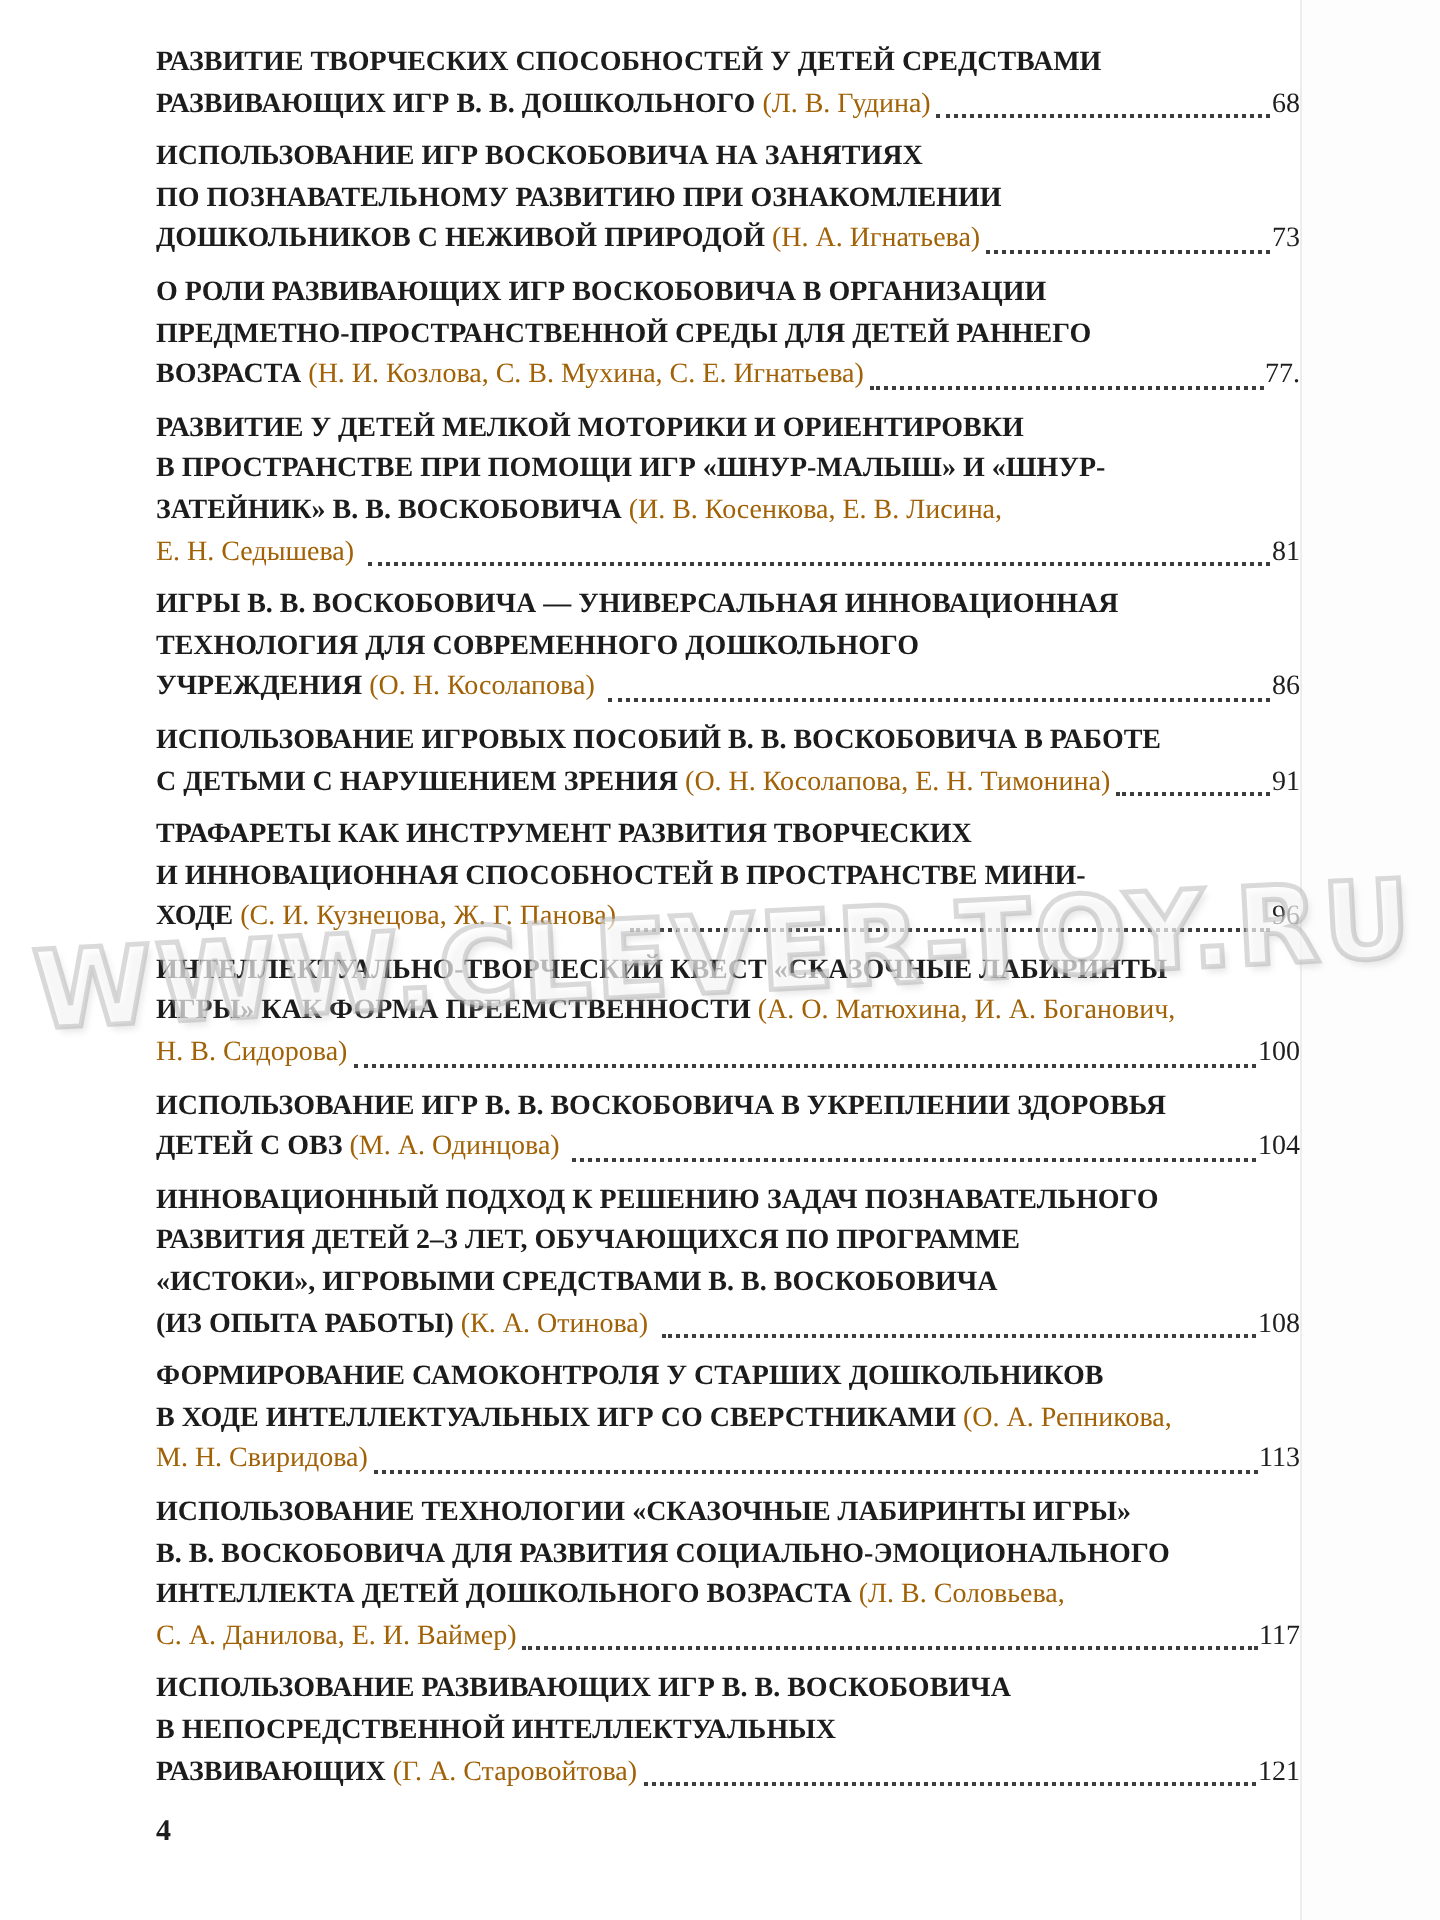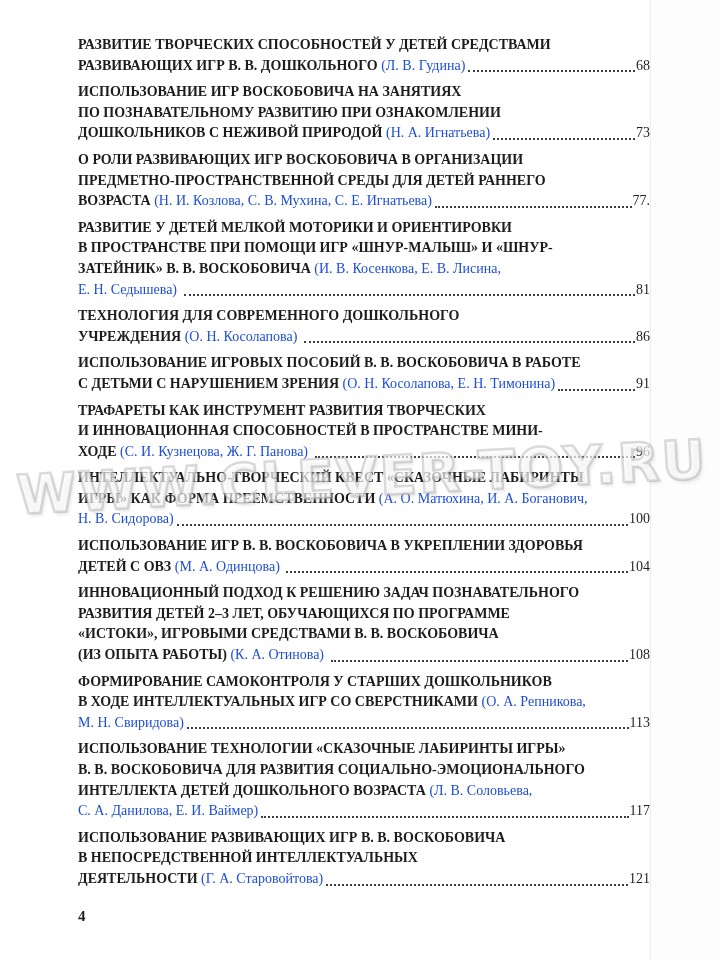--- a/index.html
+++ b/index.html
@@ -7,33 +7,33 @@
     width:720px;height:960px;
     background:#ffffff;
     position:relative;
     overflow:hidden;
     font-family:"Liberation Serif", serif;
   }
   .page{position:absolute;inset:0;background:#fff;}
   .edge-line{position:absolute;left:650px;top:0;width:1px;height:960px;background:#ededed;}
   .edge-strip{position:absolute;left:651px;top:0;width:69px;height:960px;background:rgba(130,130,130,0.02);}
   .toc{
-    position:absolute;left:78px;top:35px;width:572px;
+    position:absolute;left:78px;top:22px;width:572px;
     color:#212121;
   }
   .entry{margin-bottom:6px;}
   .toc-line{
     display:flex;
     align-items:flex-end;
     line-height:20.6px;
     font-size:14px;
     white-space:nowrap;
   }
   .tb{font-weight:700;color:#1c1c1c;white-space:pre;}
-  .tn{font-weight:400;color:#1d4ed8;white-space:pre;}
+  .tn{font-weight:400;color:#a16207;white-space:pre;}
   .leader{
     flex:1 1 auto;
     min-width:6px;
     margin:0 1px 4px 3px;
     border-bottom:2px dotted #3d3d3d;
   }
   .pnum{font-weight:400;color:#1f1f1f;}
   .folio{
     position:absolute;left:78px;top:908px;
     font-size:15px;font-weight:700;color:#1c1c1c;
@@ -114,20 +114,23 @@
           <span class="tn"> (И. В. Косенкова, Е. В. Лисина,</span>
         </div>
         <div class="toc-line">
           <span class="tn">Е. Н. Седышева) </span>
           <span class="leader"></span>
           <span class="pnum"> 81</span>
         </div>
       </div>
       <div class="entry">
         <div class="toc-line">
+          <span class="tb">ИГРЫ В. В. ВОСКОБОВИЧА — УНИВЕРСАЛЬНАЯ ИННОВАЦИОННАЯ</span>
+        </div>
+        <div class="toc-line">
           <span class="tb">ТЕХНОЛОГИЯ ДЛЯ СОВРЕМЕННОГО ДОШКОЛЬНОГО</span>
         </div>
         <div class="toc-line">
           <span class="tb">УЧРЕЖДЕНИЯ</span>
           <span class="tn"> (О. Н. Косолапова) </span>
           <span class="leader"></span>
           <span class="pnum">86</span>
         </div>
       </div>
       <div class="entry">
@@ -229,21 +232,21 @@
         </div>
       </div>
       <div class="entry">
         <div class="toc-line">
           <span class="tb">ИСПОЛЬЗОВАНИЕ РАЗВИВАЮЩИХ ИГР В. В. ВОСКОБОВИЧА</span>
         </div>
         <div class="toc-line">
           <span class="tb">В НЕПОСРЕДСТВЕННОЙ ИНТЕЛЛЕКТУАЛЬНЫХ</span>
         </div>
         <div class="toc-line">
-          <span class="tb">ДЕЯТЕЛЬНОСТИ</span>
+          <span class="tb">РАЗВИВАЮЩИХ</span>
           <span class="tn"> (Г. А. Старовойтова)</span>
           <span class="leader"></span>
           <span class="pnum">121</span>
         </div>
       </div>
     </div>
 
   <div class="watermark">WWW.CLEVER-TOY.RU</div>
 
   <div class="folio">4</div>

